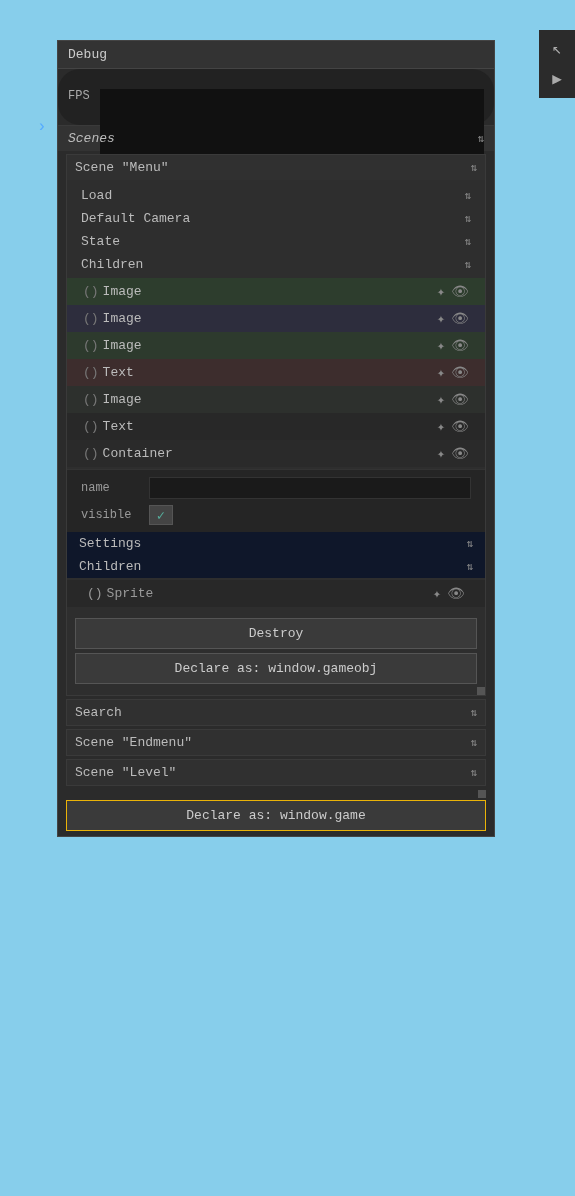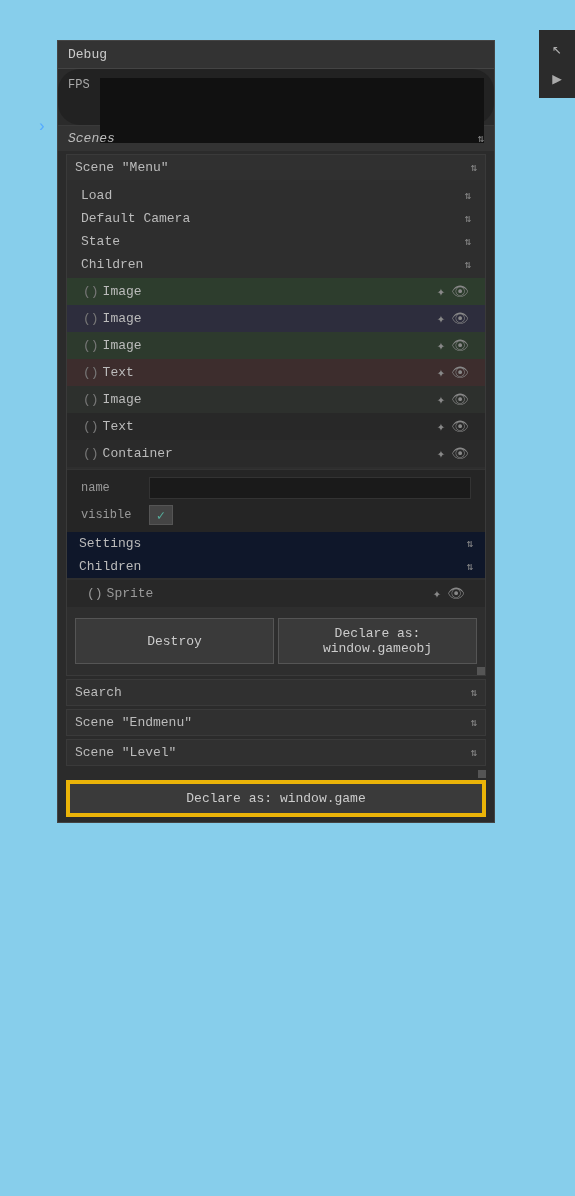--- a/index.html
+++ b/index.html
@@ -31,21 +31,21 @@
       border-bottom: 1px solid #444;
       display: flex;
       justify-content: space-between;
       align-items: center;
     }
 
     .fps-area {
       background: #222;
       display: flex;
       align-items: flex-start;
-      padding: 9px 10px;
+      padding: 20px 10px;
       height: 56px;
       border-radius: 22px;
     }
 
     .fps-label {
       color: #aaa;
       font-size: 12px;
       margin-right: 10px;
     }
 
@@ -256,21 +256,21 @@
       display: flex;
       align-items: center;
       gap: 4px;
       color: #999;
       font-size: 13px;
     }
 
     .action-buttons {
       padding: 5px 8px;
       display: flex;
-      flex-direction: row;
+      flex-direction: column;
       gap: 4px;
     }
 
     .action-btn {
       background: #3a3a3a;
       border: 1px solid #555;
       color: #ccc;
       font-family: 'Courier New', monospace;
       font-size: 13px;
       padding: 7px;
@@ -305,21 +305,21 @@
       border: 1px solid #3a3a3a;
     }
 
     .bottom-bar {
       padding: 5px 8px;
       background: #2b2b2b;
     }
 
     .bottom-btn {
       background: #3a3a3a;
-      border: 4px solid #eab308;
+      border: 1px solid #eab308;
       color: #ccc;
       font-family: 'Courier New', monospace;
       font-size: 13px;
       padding: 7px;
       cursor: pointer;
       text-align: center;
       width: 100%;
     }
 
     

